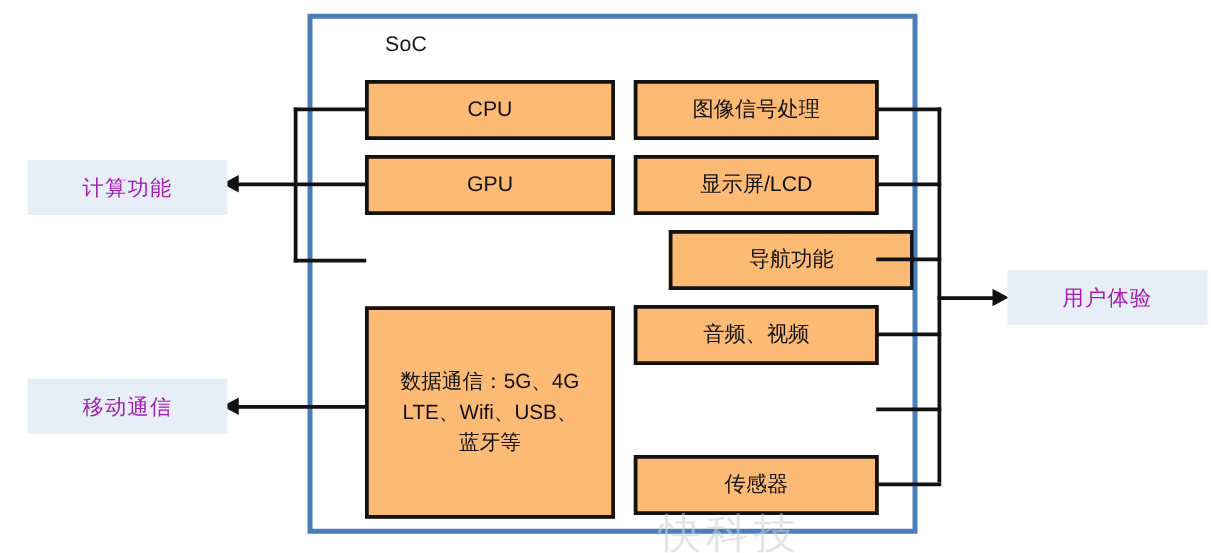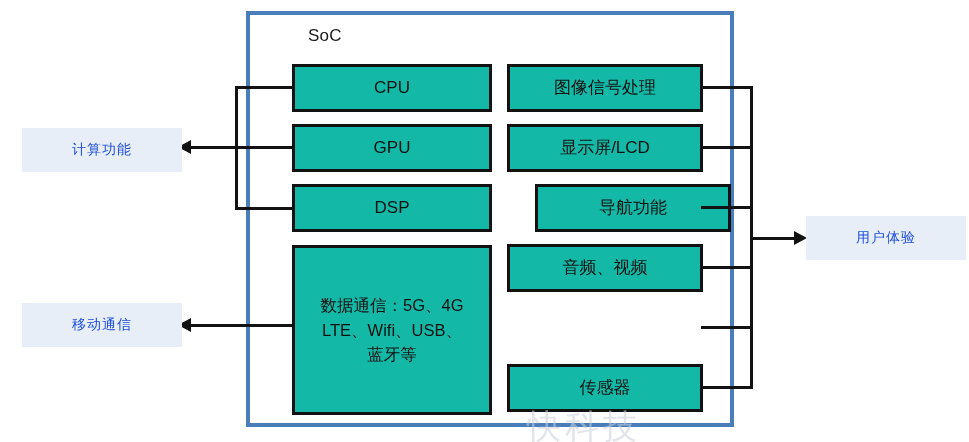--- a/index.html
+++ b/index.html
@@ -38,21 +38,21 @@
     letter-spacing: 0.2px;
     white-space: nowrap;
     margin-left: 40px;
   }
 
   
   .blk {
     position: absolute;
     box-sizing: border-box;
     border: 3px solid #121212;
-    background: #14b8a6;
+    background: #fdba74;
     display: flex;
     align-items: center;
     justify-content: center;
     text-align: center;
     color: #111111;
     font-size: 17px;
     line-height: 1.35;
   }
   .blk.multiline {
     font-size: 16.5px;
@@ -61,22 +61,22 @@
   }
 
   
   .sidelabel {
     position: absolute;
     box-sizing: border-box;
     background: #e8eef8;
     display: flex;
     align-items: center;
     justify-content: center;
-    color: #1d4ed8;
-    font-size: 14px;
+    color: #a21caf;
+    font-size: 17px;
     letter-spacing: 1px;
   }
 
   
   .hline {
     position: absolute;
     background: #121212;
     height: 3px;
   }
   .vline {
@@ -117,21 +117,20 @@
 </head>
 <body>
 
 <div id="canvas">
 
   <div class="soc-frame"></div>
   <div class="soc-label">SoC</div>
 
   <div class="blk" style="left:292px; top:64px; width:200px; height:48px;">CPU</div>
   <div class="blk" style="left:292px; top:124px; width:200px; height:48px;">GPU</div>
-  <div class="blk" style="left:292px; top:184px; width:200px; height:48px;">DSP</div>
 
   <div class="blk multiline" style="left:292px; top:245px; width:200px; height:170px;">
     <div>
       <div>数据通信：5G、4G</div>
       <div>LTE、Wifi、USB、</div>
       <div>蓝牙等</div>
     </div>
   </div>
 
   <div class="blk" style="left:507px; top:64px; width:196px; height:48px;">图像信号处理</div>

